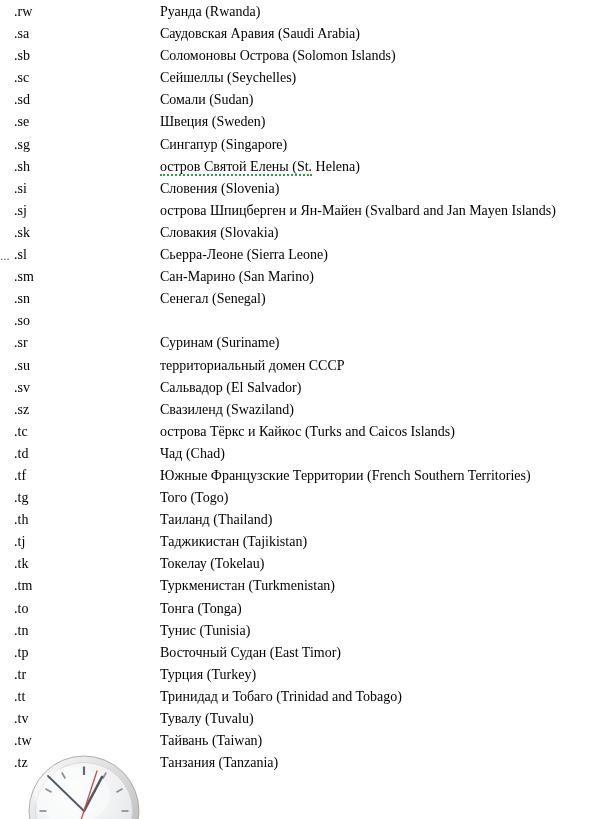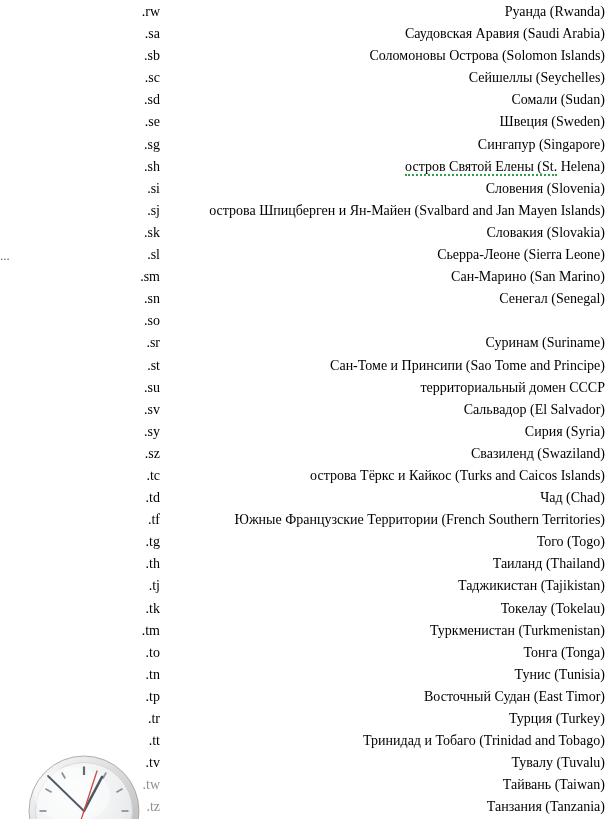--- a/index.html
+++ b/index.html
@@ -2,21 +2,21 @@
 <html><head>
 <meta charset="utf-8">
 <style>
   html, body { margin:0; padding:0; }
   body {
     width:605px; height:819px; overflow:hidden; position:relative;
     background:#ffffff;
     font-family:"Liberation Serif","DejaVu Serif",serif;
     font-size:14px; color:#000;
   }
-  .domain-list { position:absolute; left:0; top:1px; width:605px;text-align:right; }
+  .domain-list { position:absolute; left:0; top:1px; width:605px; }
   .row { display:flex; height:22.1px; line-height:22.1px; white-space:nowrap; }
   .tld { width:146px; padding-left:14px; flex:0 0 auto; box-sizing:content-box; }
   .name { flex:1 1 auto; }
   .sp-underline { border-bottom:2px dotted #2f9e44; padding-bottom:0px; }
   
   .row:nth-child(36) .tld, .row:nth-child(37) .tld { color:#8f8f8f; }
   .margin-ellipsis {
     position:absolute; left:0px; top:248px; color:#666; font-size:13px;
     letter-spacing:0px;
   }
@@ -105,39 +105,31 @@
 
   <div class="row">
     <span class="tld">.so</span>
   </div>
 
   <div class="row">
     <span class="tld">.sr</span>
     <span class="name">Суринам (Suriname)</span>
   </div>
 
-  <div class="row">
-    <span class="tld">.st</span>
-    <span class="name">Сан-Томе и Принсипи (Sao Tome and Principe)</span>
-  </div>
 
   <div class="row">
     <span class="tld">.su</span>
     <span class="name">территориальный домен СССР</span>
   </div>
 
   <div class="row">
     <span class="tld">.sv</span>
     <span class="name">Сальвадор (El Salvador)</span>
   </div>
 
-  <div class="row">
-    <span class="tld">.sy</span>
-    <span class="name">Сирия (Syria)</span>
-  </div>
 
   <div class="row">
     <span class="tld">.sz</span>
     <span class="name">Свазиленд (Swaziland)</span>
   </div>
 
   <div class="row">
     <span class="tld">.tc</span>
     <span class="name">острова Тёркс и Кайкос (Turks and Caicos Islands)</span>
   </div>

